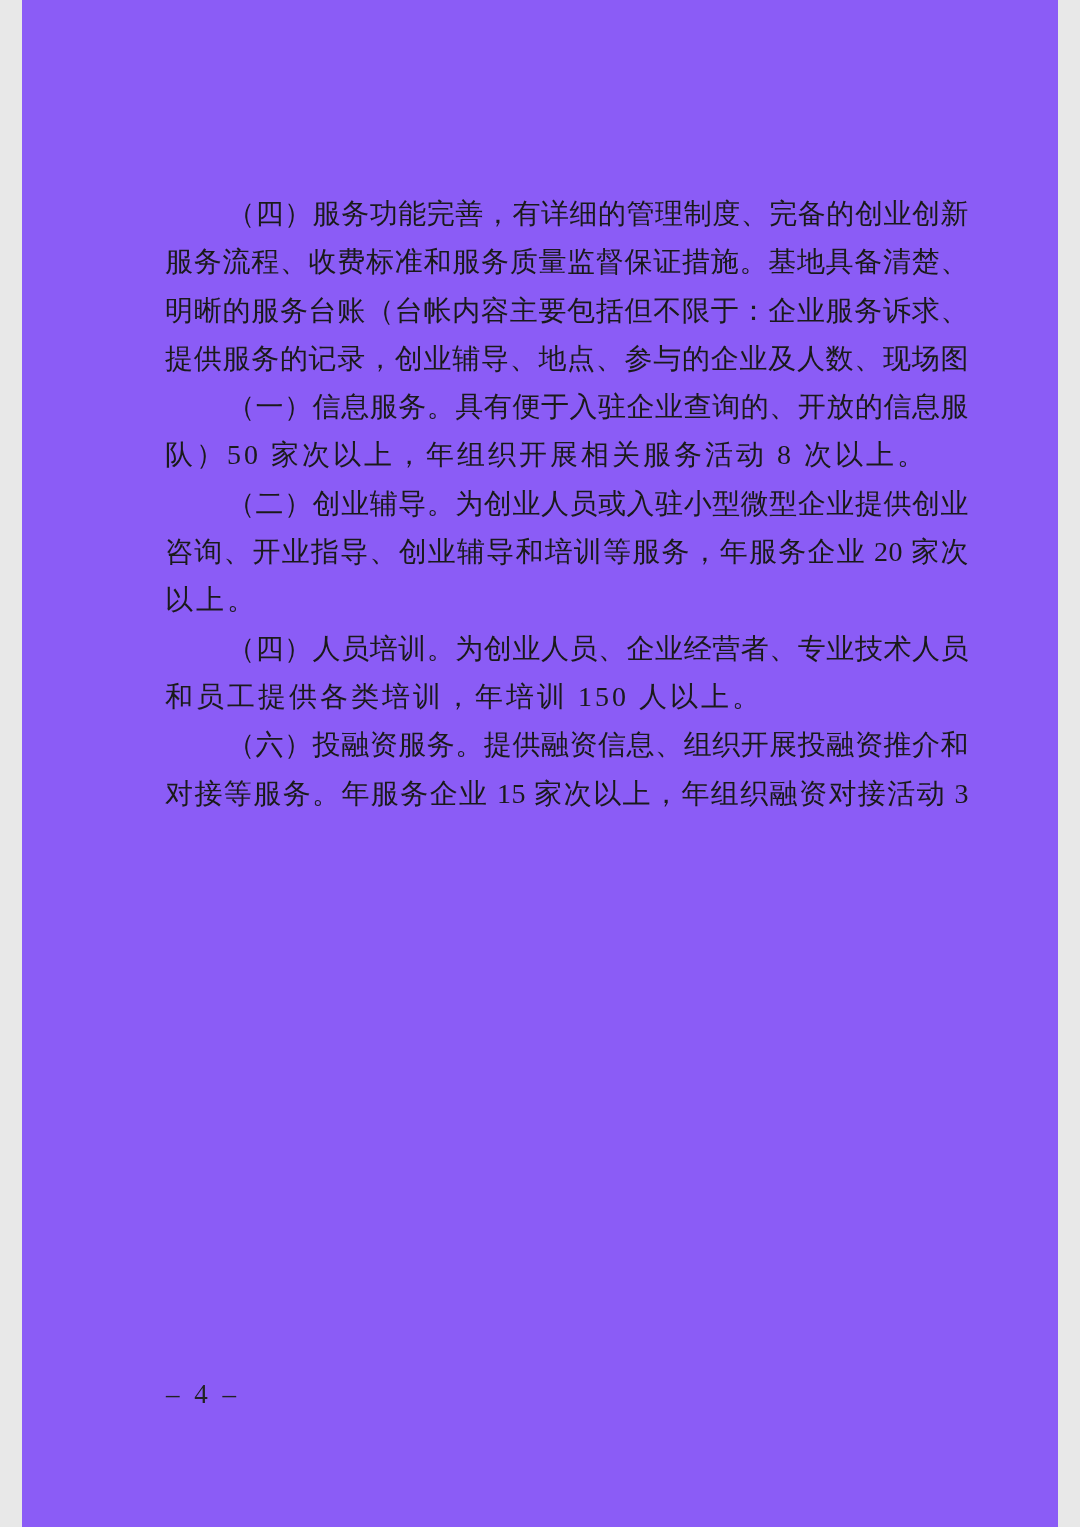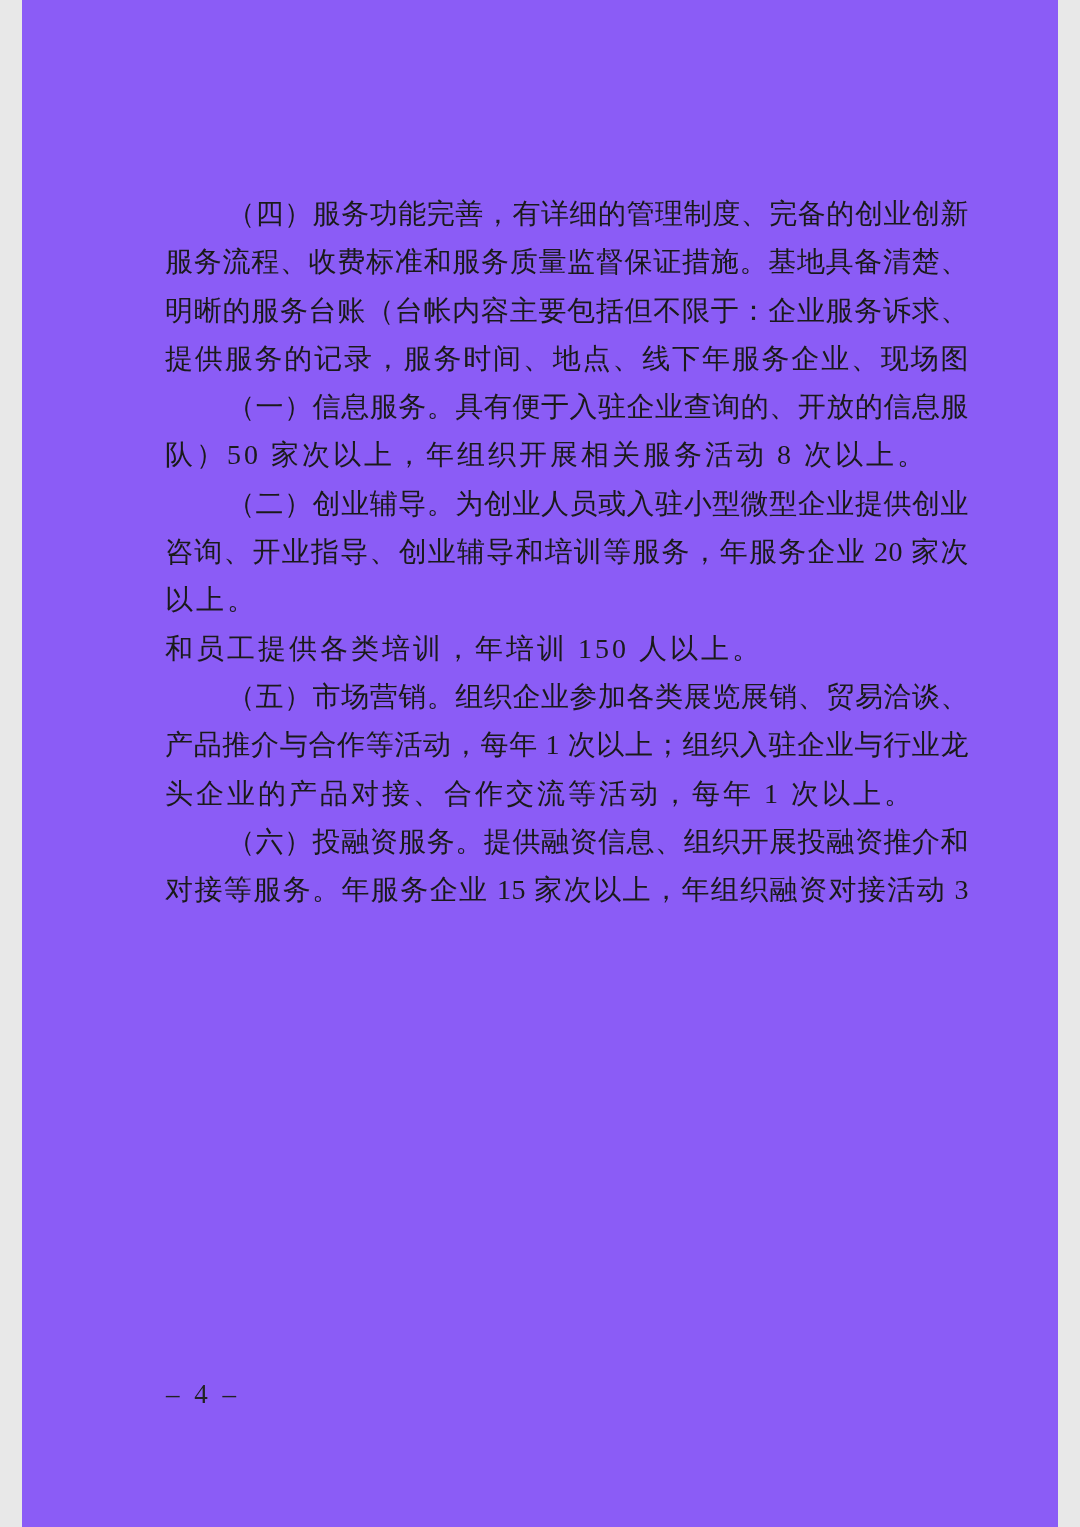--- a/index.html
+++ b/index.html
@@ -62,38 +62,34 @@
 </style>
 </head>
 <body>
 
 <div class="page">
   <div class="body-text">
       <div class="para">
         <div class="text-line indent"><span>（四）服务功能完善，有详细的管理制度、完备的创业创新</span></div>
         <div class="text-line"><span>服务流程、收费标准和服务质量监督保证措施。基地具备清楚、</span></div>
         <div class="text-line"><span>明晰的服务台账（台帐内容主要包括但不限于：企业服务诉求、</span></div>
-        <div class="text-line"><span>提供服务的记录，服务时间、地点、线下年服务企业、现场图</span></div>
+        <div class="text-line"><span>提供服务的记录，创业辅导、地点、参与的企业及人数、现场图</span></div>
       </div>
       <div class="para">
         <div class="text-line indent"><span>（一）信息服务。具有便于入驻企业查询的、开放的信息服</span></div>
         <div class="text-line end"><span>队）50 家次以上，年组织开展相关服务活动 8 次以上。</span></div>
       </div>
       <div class="para">
         <div class="text-line indent"><span>（二）创业辅导。为创业人员或入驻小型微型企业提供创业</span></div>
         <div class="text-line"><span>咨询、开业指导、创业辅导和培训等服务，年服务企业 20 家次</span></div>
         <div class="text-line end"><span>以上。</span></div>
       </div>
       <div class="para">
+        <div class="text-line indent"><span>（四）人员培训。为创业人员、企业经营者、专业技术人员</span></div>
         <div class="text-line end"><span>和员工提供各类培训，年培训 150 人以上。</span></div>
-      </div>
-      <div class="para">
-        <div class="text-line indent"><span>（五）市场营销。组织企业参加各类展览展销、贸易洽谈、</span></div>
-        <div class="text-line"><span>产品推介与合作等活动，每年 1 次以上；组织入驻企业与行业龙</span></div>
-        <div class="text-line end"><span>头企业的产品对接、合作交流等活动，每年 1 次以上。</span></div>
       </div>
       <div class="para">
         <div class="text-line indent"><span>（六）投融资服务。提供融资信息、组织开展投融资推介和</span></div>
         <div class="text-line"><span>对接等服务。年服务企业 15 家次以上，年组织融资对接活动 3</span></div>
       </div>
     </div>
   <div class="page-number">– 4 –</div>
 </div>
 
 </body></html>

